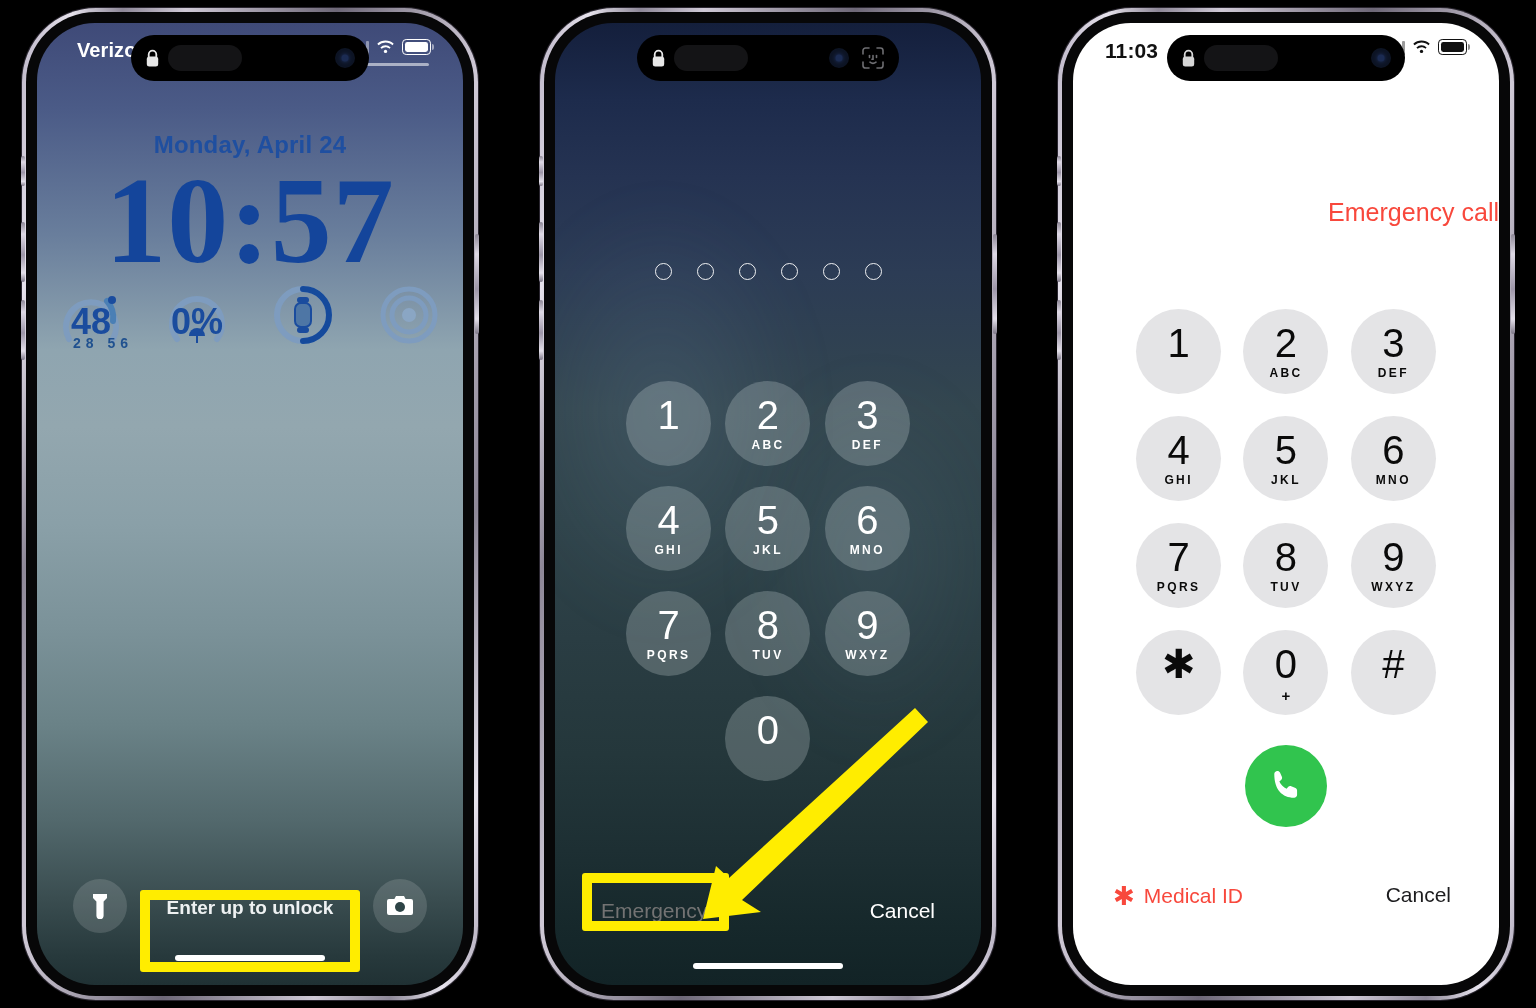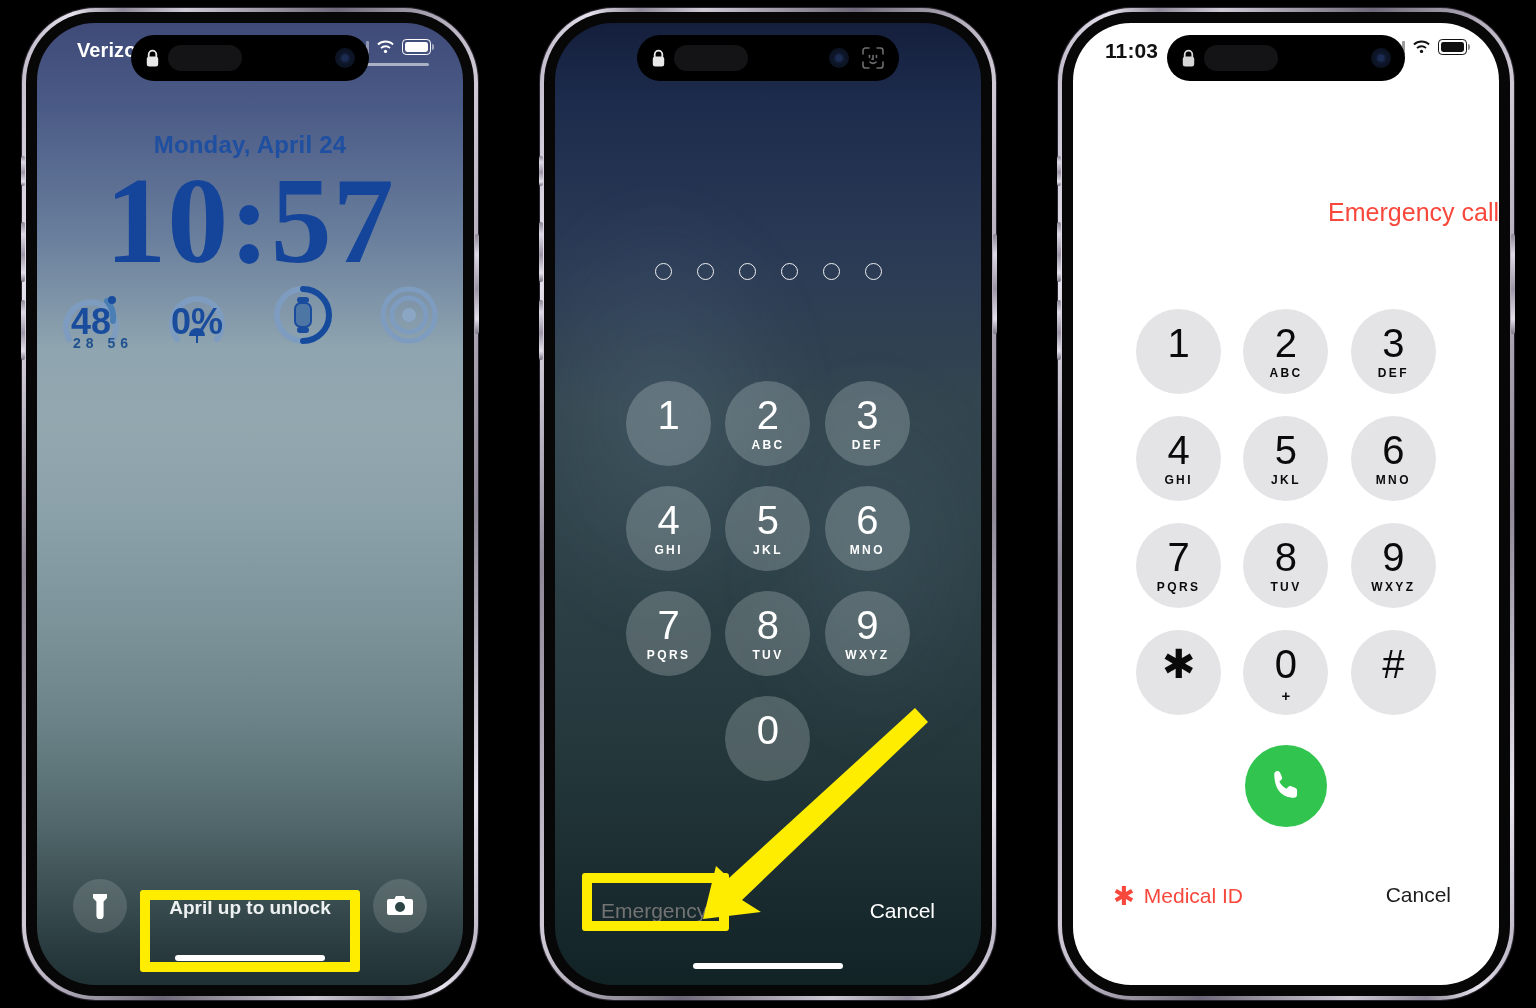--- a/index.html
+++ b/index.html
@@ -302,21 +302,21 @@
             <path d="M2 1h14v4l-3.4 3.4v14a3.6 3.6 0 01-7.2 0v-14L2 5V1z" fill="#fff"></path>
           </svg>
         </div>
         <div class="qa right">
           <svg width="26" height="22" viewBox="0 0 26 22">
             <path d="M9 1h8l1.6 3H24a2 2 0 012 2v12a2 2 0 01-2 2H2a2 2 0 01-2-2V6a2 2 0 012-2h5.4L9 1z" fill="#fff"></path>
             <circle cx="13" cy="12" r="5" fill="#2d4446"></circle>
             <circle cx="22" cy="7" r="1.6" fill="#fff"></circle>
           </svg>
         </div>
-        <div class="swipe-text">April up to unlock</div>
+        <div class="swipe-text">Enter up to unlock</div>
         <div class="homebar"></div>
       </div>
     </div>
   </div>
 
   <div class="phone p2">
     <div class="frame"></div>
     <div class="btn-side btn-mute"></div>
     <div class="btn-side btn-vup"></div>
     <div class="btn-side btn-vdn"></div>

